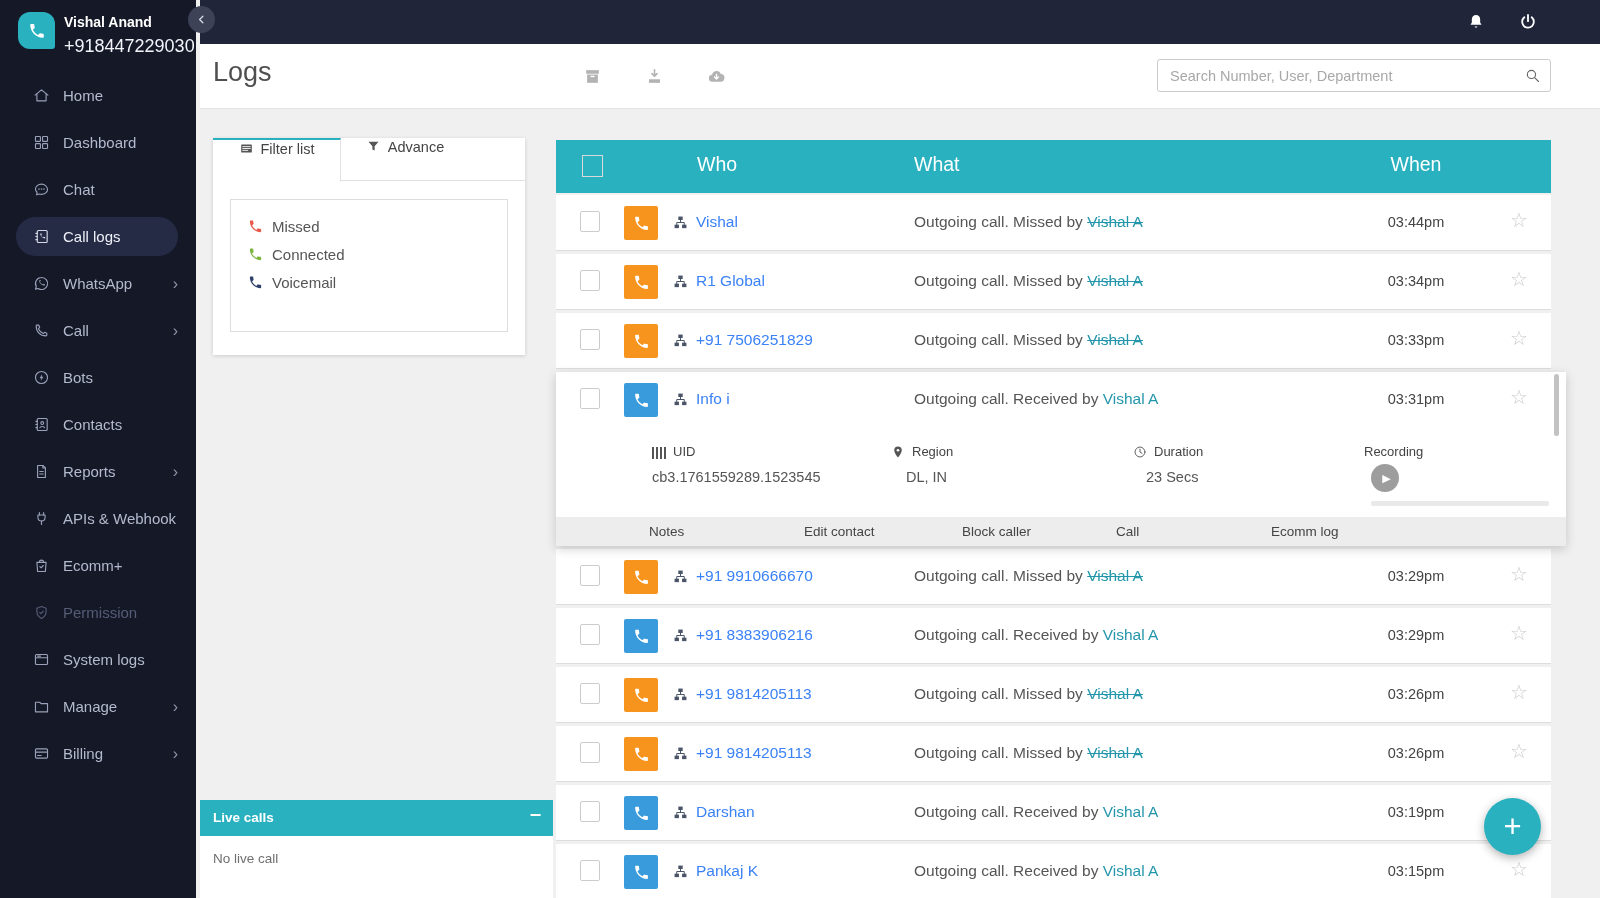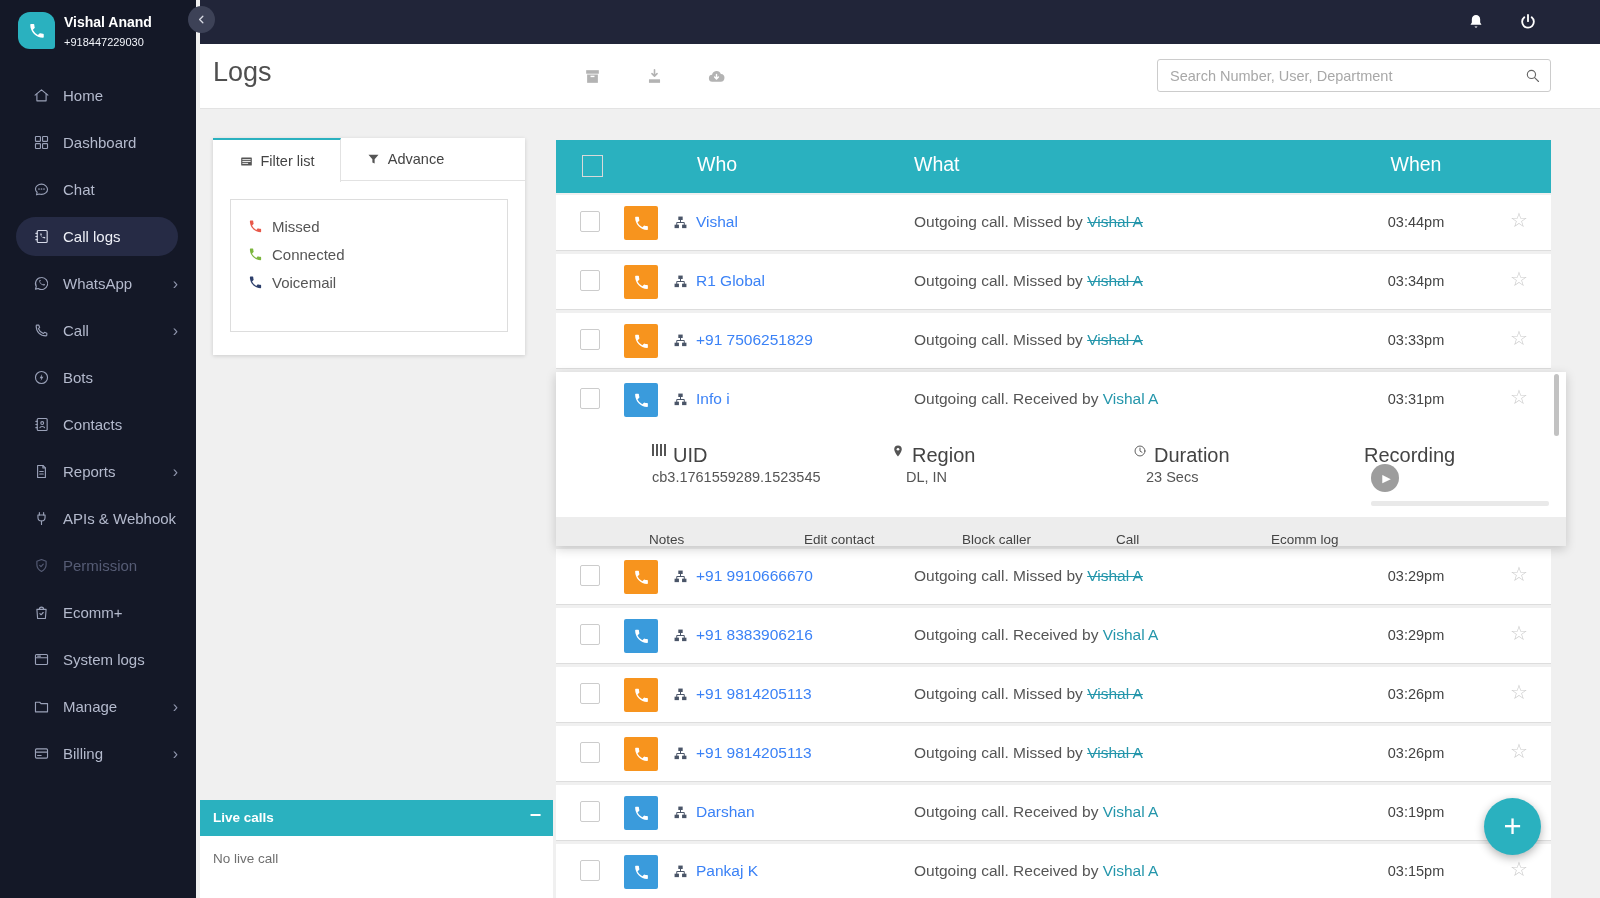--- a/index.html
+++ b/index.html
@@ -9,21 +9,21 @@
   .icon svg{width:100%;height:100%;display:block}
   button{font-family:inherit;cursor:pointer}
 
   
   .sidebar{position:absolute;left:0;top:0;width:196px;height:898px;background:#141827;z-index:6}
   .user{position:absolute;left:18px;top:12px;display:flex;gap:9px}
   .avatar{width:37px;height:37px;border-radius:12px 12px 3px 12px;background:#2ab1bf;color:#fff;
           display:flex;align-items:center;justify-content:center;flex:none}
   .avatar .icon{width:18px;height:18px}
   .user-name{font-size:14px;font-weight:700;color:#fff;margin-top:2px}
-  .user-phone{font-size:11px;color:#f2f4fa;margin-top:6px}
+  .user-phone{font-size:18px;color:#f2f4fa;margin-top:6px}
   .menu{position:absolute;top:72px;left:0;right:0}
   .menu-item{height:47px;display:flex;align-items:center;padding:0 18px 0 33px;color:#b4bacd;
              font-size:15px;position:relative}
   .menu-item>*{position:relative;z-index:1}
   .menu-item .icon{width:17px;height:17px;margin-right:13px;color:#9aa1b8;flex:none}
   .menu-item.active::before{content:"";position:absolute;left:16px;right:18px;top:4px;bottom:4px;
              background:#262b45;border-radius:22px;z-index:0}
   .menu-item.active{color:#eef0f7}
   .menu-item.active .icon{color:#d6dae8}
   .menu-item.disabled{color:#565c75}
@@ -52,21 +52,21 @@
       border:1px solid #ccc;border-radius:3px;box-sizing:border-box}
   .search-input{position:absolute;inset:0;border:none;outline:none;background:transparent;
       padding:0 34px 0 12px;font-size:14.5px;color:#555;font-family:inherit}
   .search-input::placeholder{color:#a8a8a8}
   .search-icon{position:absolute;right:9px;top:7px;width:17px;height:17px;color:#666}
 
   
   .filter-card{position:absolute;left:13px;top:94px;width:312px;height:217px;background:#fff;
       box-shadow:0 1px 4px rgba(0,0,0,.15)}
   .tabs{display:flex;height:43px;border-bottom:1px solid #e2e2e2;box-sizing:border-box}
-  .tab{flex:none;width:128px;display:flex;align-items:center;justify-content:center;gap:7px;
+  .tab{flex:none;width:128px;display:flex;justify-content:center;gap:7px;
       font-size:14.5px;color:#444;box-sizing:border-box;background:none;border:none}
   .tab .icon{width:15px;height:15px;color:#555}
   .tab.active{border-top:2px solid #2ab1bf;border-right:1px solid #e2e2e2;height:44px;
       margin-bottom:-1px;background:#fff}
   .filter-box{position:absolute;left:17px;right:17px;top:61px;height:133px;border:1px solid #ddd;
       box-sizing:border-box;padding:18px 0 0 17px}
   .filter-opt{display:flex;align-items:center;gap:9px;margin-bottom:11px;font-size:15px;color:#555}
   .filter-opt .icon{width:15px;height:15px}
 
   
@@ -85,30 +85,30 @@
   .sitemap-i{position:absolute;left:117px;top:20px;width:15px;height:15px;color:#4a5568}
   .who{position:absolute;left:140px;top:18px;font-size:15.5px;color:#3b82f6}
   .what{position:absolute;left:358px;top:18px;font-size:15.5px;color:#555}
   .agent{color:#2496ab}
   .agent.struck{text-decoration:line-through}
   .when{position:absolute;left:790px;top:19px;width:140px;text-align:center;font-size:14.5px;color:#444}
   .star{position:absolute;left:954px;top:13px;font-size:20px;color:#ccc;background:none;border:none;padding:0}
 
   .row.expanded{height:174px;width:1010px;box-shadow:0 3px 10px rgba(0,0,0,.18);z-index:3;border-bottom:none}
   .exp-details{position:absolute;left:0;top:56px;right:0;height:89px}
-  .fld-label{position:absolute;top:16px;display:flex;align-items:flex-start;gap:7px;font-size:20px;color:#444}
+  .fld-label{position:absolute;top:16px;display:flex;align-items:flex-end;gap:7px;font-size:13px;color:#444}
   .fld-label .icon{width:14px;height:14px;color:#555}
   .fld-value{position:absolute;top:41px;font-size:14.5px;color:#555}
   .barcode{width:14px;height:12px;background:repeating-linear-gradient(90deg,#555 0 2px,transparent 2px 4px)}
   .play-btn{position:absolute;left:815px;top:36px;width:28px;height:28px;border-radius:50%;
       background:#9d9d9d;color:#fff;border:none;display:flex;align-items:center;justify-content:center;
       font-size:11px;padding:0 0 0 3px}
   .progress{position:absolute;left:815px;top:73px;width:178px;height:5px;background:#e9e9e9;border-radius:2px}
   .exp-actions{position:absolute;left:0;right:0;bottom:0;height:29px;background:#ededed}
-  .exp-action{position:absolute;top:8px;height:29px;line-height:29px;background:none;border:none;
+  .exp-action{position:absolute;top:0;height:29px;line-height:29px;background:none;border:none;
       font-size:13.5px;color:#444;padding:0}
   .scroll-thumb{position:absolute;left:998px;top:2px;width:5px;height:62px;background:#c2c2c2;border-radius:3px}
 
   
   .live-bar{position:absolute;left:0;top:756px;width:353px;height:36px;background:#2ab1bf;z-index:4}
   .live-title{position:absolute;left:13px;top:10px;font-size:13.5px;font-weight:700;color:#fff}
   .live-min{position:absolute;right:12px;top:2px;font-size:20px;font-weight:700;color:#fff;
       background:none;border:none;padding:0}
   .live-body{position:absolute;left:0;top:792px;width:353px;height:62px;background:#fff}
   .live-empty{position:absolute;left:13px;top:15px;font-size:13.5px;color:#6f6f6f}
@@ -228,38 +228,38 @@
       <div class="menu-item">
         <span class="icon">
           <svg viewBox="0 0 24 24" fill="none" stroke="currentColor" stroke-width="1.6" stroke-linecap="round" stroke-linejoin="round">
             <path d="M9 3.5V7M15 3.5V7"></path>
             <path d="M7 7h10v3.5a5 5 0 0 1-10 0V7z"></path>
             <path d="M12 15.5v5"></path>
           </svg>
         </span>
         <span class="mi-label">APIs &amp; Webhook</span>
       </div>
-      <div class="menu-item disabled">
-        <span class="icon">
-          <svg viewBox="0 0 24 24" fill="none" stroke="currentColor" stroke-width="1.6" stroke-linecap="round" stroke-linejoin="round">
-            <path d="M12 3.5 18.5 6v5c0 4.5-2.7 7.4-6.5 9.5-3.8-2.1-6.5-5-6.5-9.5V6L12 3.5z"></path>
-            <path d="M9.5 11.8l1.8 1.8 3.2-3.4"></path>
-          </svg>
-        </span>
-        <span class="mi-label">Permission</span>
-      </div>
       <div class="menu-item">
         <span class="icon">
           <svg viewBox="0 0 24 24" fill="none" stroke="currentColor" stroke-width="1.6" stroke-linecap="round" stroke-linejoin="round">
             <path d="M5.5 7.5h13l-1 13h-11l-1-13z"></path>
             <path d="M9 7.5a3 3 0 0 1 6 0"></path>
             <path d="M9.7 13.5l1.7 1.7 3-3.2"></path>
           </svg>
         </span>
         <span class="mi-label">Ecomm+</span>
+      </div>
+      <div class="menu-item disabled">
+        <span class="icon">
+          <svg viewBox="0 0 24 24" fill="none" stroke="currentColor" stroke-width="1.6" stroke-linecap="round" stroke-linejoin="round">
+            <path d="M12 3.5 18.5 6v5c0 4.5-2.7 7.4-6.5 9.5-3.8-2.1-6.5-5-6.5-9.5V6L12 3.5z"></path>
+            <path d="M9.5 11.8l1.8 1.8 3.2-3.4"></path>
+          </svg>
+        </span>
+        <span class="mi-label">Permission</span>
       </div>
       <div class="menu-item">
         <span class="icon">
           <svg viewBox="0 0 24 24" fill="none" stroke="currentColor" stroke-width="1.6" stroke-linecap="round" stroke-linejoin="round">
             <rect x="3.5" y="5" width="17" height="14" rx="1.5"></rect>
             <path d="M3.5 9.5h17"></path>
             <path d="M6.5 7.2h4"></path>
           </svg>
         </span>
         <span class="mi-label">System logs</span>

